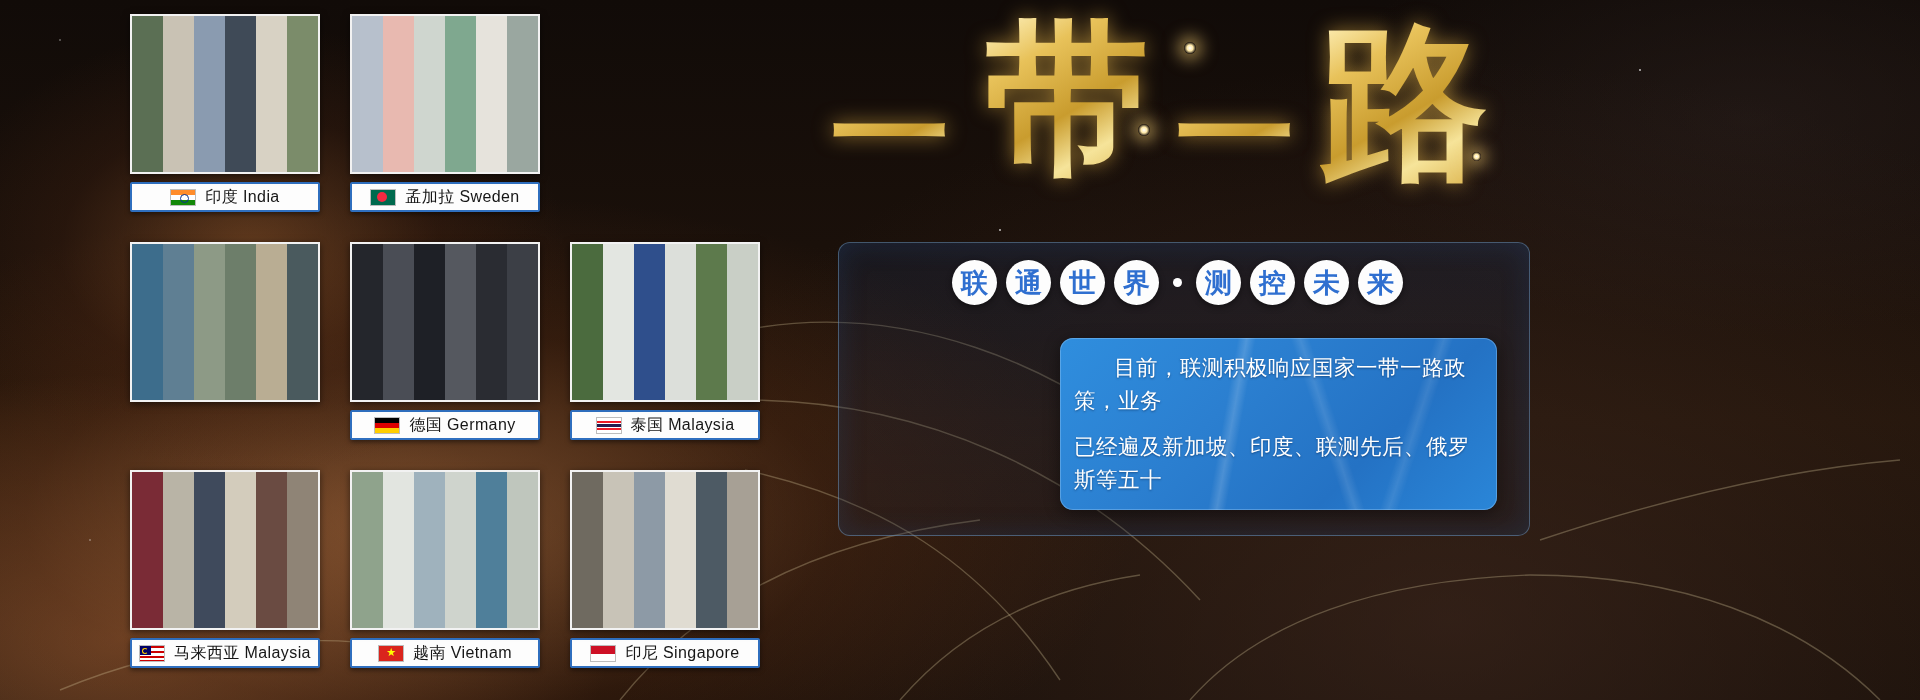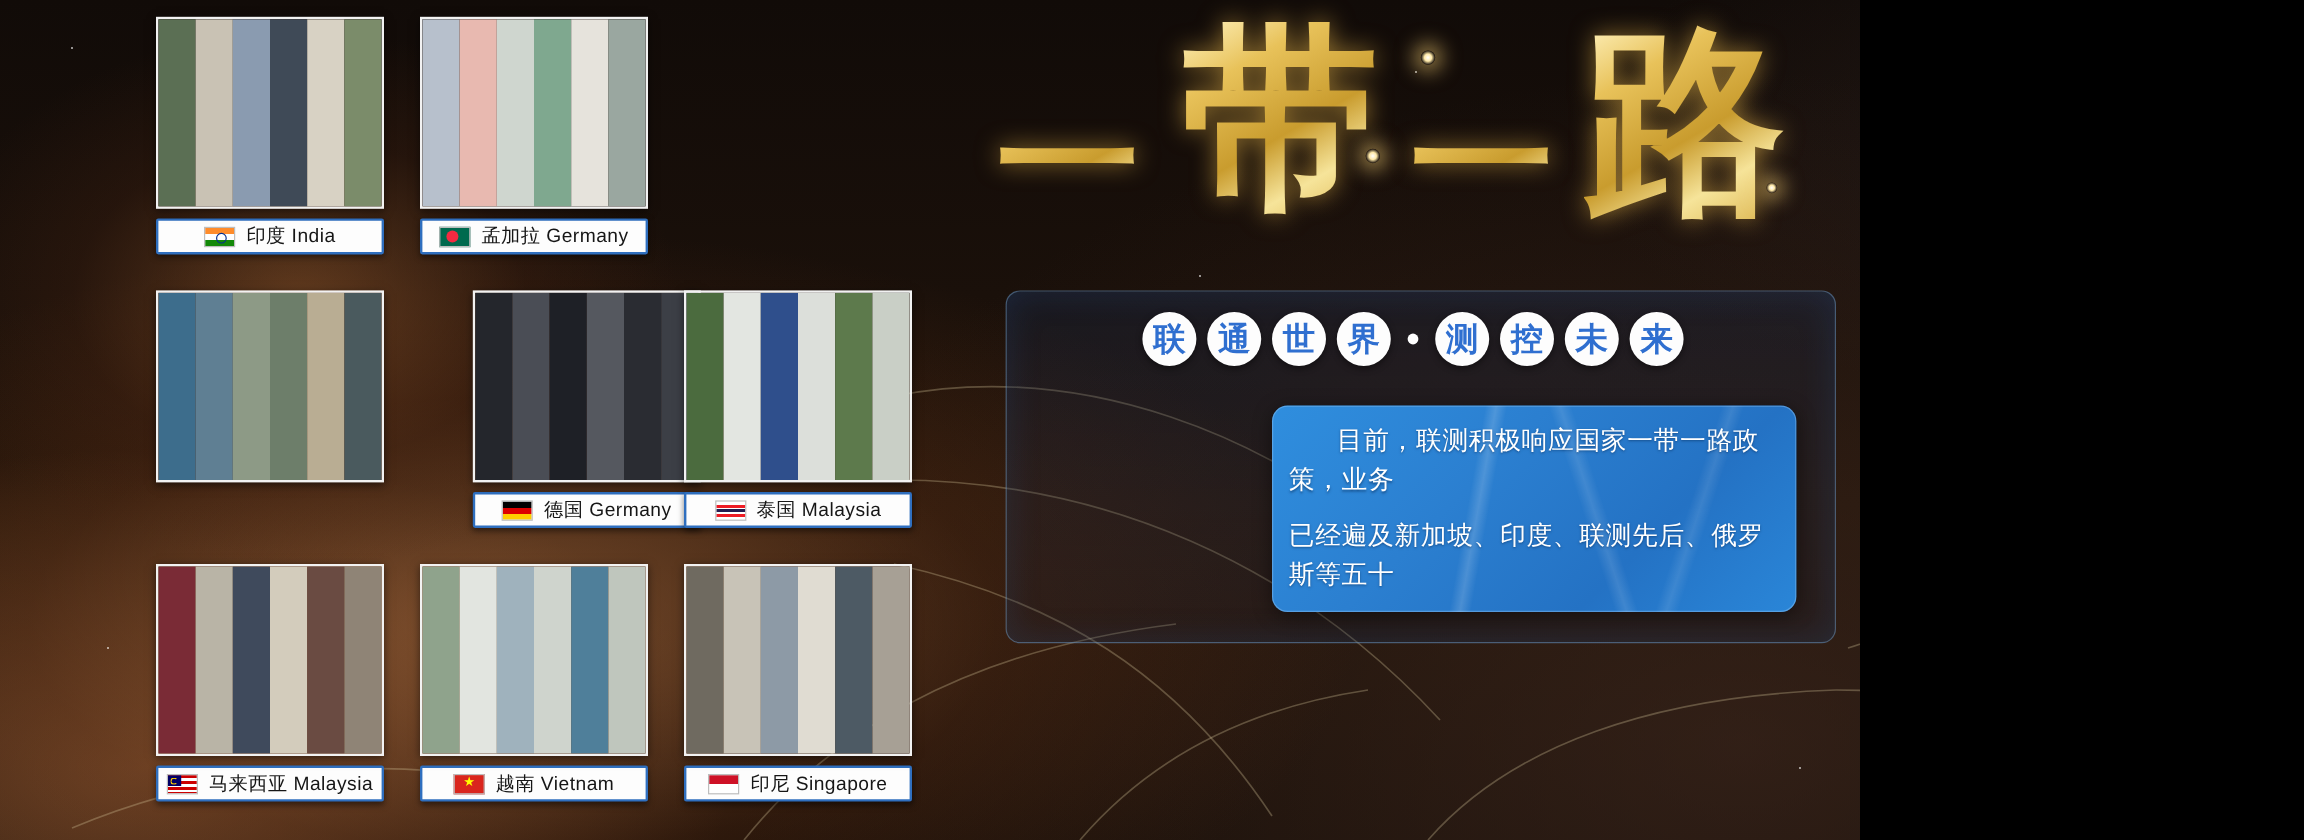--- a/index.html
+++ b/index.html
@@ -1,18 +1,18 @@
 <!DOCTYPE html>
 <html><head>
 <meta charset="utf-8">
 <style>
   html,body{margin:0;padding:0;background:#000;}
   body{width:1920px;height:700px;overflow:hidden;font-family:"Liberation Sans","DejaVu Sans",sans-serif;}
 
-  .stage{position:relative;width:1550px;height:700px;overflow:hidden;
+  .stage{position:relative;width:1920px;height:700px;overflow:hidden;
     background:
       radial-gradient(ellipse 420px 300px at 250px 250px, rgba(150,90,45,0.55) 0%, rgba(80,40,20,0.25) 45%, rgba(0,0,0,0) 75%),
       radial-gradient(ellipse 900px 420px at 430px 520px, rgba(190,120,70,0.55) 0%, rgba(110,55,25,0.28) 45%, rgba(0,0,0,0) 78%),
       radial-gradient(ellipse 700px 380px at 120px 640px, rgba(210,130,75,0.45) 0%, rgba(0,0,0,0) 70%),
       radial-gradient(ellipse 1200px 800px at 1450px 620px, rgba(70,45,35,0.55) 0%, rgba(0,0,0,0) 70%),
       radial-gradient(ellipse 600px 300px at 1750px 120px, rgba(40,30,28,0.6) 0%, rgba(0,0,0,0) 72%),
       linear-gradient(180deg,#110b08 0%,#1a100a 35%,#201309 60%,#150d07 100%);
   }
 
   
@@ -154,39 +154,39 @@
         <i style="background:#b7c0cc"></i>
             <i style="background:#e8b9b0"></i>
             <i style="background:#cfd6cf"></i>
             <i style="background:#7fa88f"></i>
             <i style="background:#e6e3dc"></i>
             <i style="background:#9aa7a0"></i>
           </div>
         </div>
       <div class="cap">
         <span class="flag f-bengal"></span>
-        <span class="txt">孟加拉 Germany</span>
+        <span class="txt">孟加拉 Sweden</span>
       </div>
     </div>
 
 
     <div class="cell" style="left:0px;top:228px;">
       <div class="photo">
           <div class="ph-inner">
         <i style="background:#3d6d8c"></i>
             <i style="background:#5f7f93"></i>
             <i style="background:#8d9a86"></i>
             <i style="background:#6d7e6a"></i>
             <i style="background:#b9ad93"></i>
             <i style="background:#4a5a5e"></i>
           </div>
         </div>
     </div>
 
-    <div class="cell" style="left:220px;top:228px;margin-left:44px;">
+    <div class="cell" style="left:220px;top:228px;">
       <div class="photo">
           <div class="ph-inner">
         <i style="background:#24262c"></i>
             <i style="background:#4a4d55"></i>
             <i style="background:#1e2026"></i>
             <i style="background:#55585f"></i>
             <i style="background:#2a2c32"></i>
             <i style="background:#3c3f46"></i>
           </div>
         </div>

